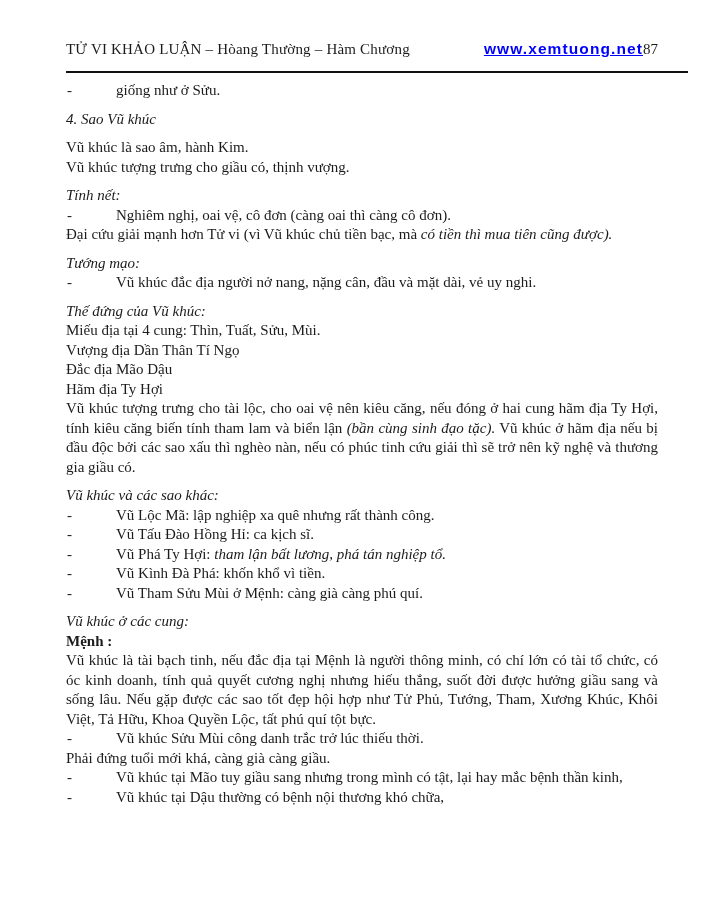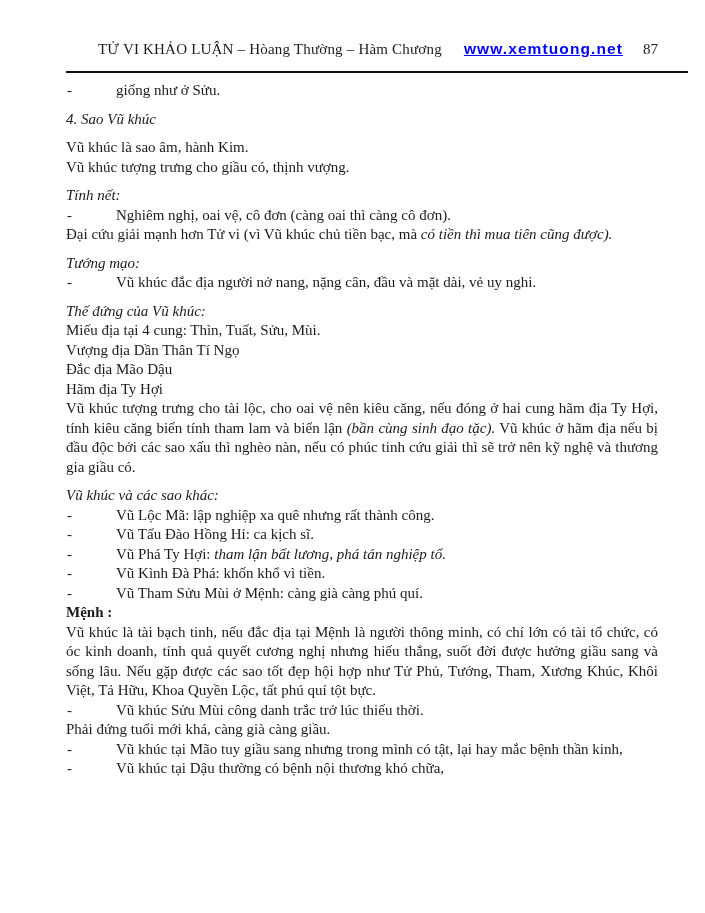--- a/index.html
+++ b/index.html
@@ -9,22 +9,22 @@
     background:#ffffff;
     color:#1b1b1b;
     font-family:"Liberation Serif","DejaVu Serif",serif;
     overflow:hidden;
     box-sizing:border-box;
   }
   .header-row {
     display:flex; justify-content:space-between; align-items:baseline;
     margin:40px 47px 0 66px;
   }
-  .h-title { font-size:15px; letter-spacing:0.2px; white-space:nowrap;margin-left:32px; }
-  .h-right { display:flex; align-items:baseline; gap:20px; }
+  .h-title { font-size:15px; letter-spacing:0.2px; white-space:nowrap; }
+  .h-right { display:flex; align-items:baseline; }
   .h-link {
     font-family:"Liberation Sans","DejaVu Sans",sans-serif;
     font-weight:bold; font-size:15.5px; letter-spacing:1.1px;
     color:#0000ff; text-decoration:underline; cursor:pointer;
     white-space:nowrap;
   }
   .h-page { font-size:15px; }
   .rule { border:none; border-top:2px solid #111111; width:622px; margin:13px 0 0 66px; }
   .content {
     margin:8px 47px 0 66px;
@@ -104,20 +104,21 @@
     </div>
     <div class="bullet">
       <span class="dash">-</span>
       <span class="bt">Vũ Kình Đà Phá: khốn khổ vì tiền.</span>
     </div>
     <div class="bullet">
       <span class="dash">-</span>
       <span class="bt">Vũ Tham Sửu Mùi ở Mệnh: càng già càng phú quí.</span>
     </div>
 
+    <div class="b h mt">Vũ khúc ở các cung:</div>
     <div class="b bold">Mệnh :</div>
     <p class="para"><span>Vũ khúc là tài bạch tinh, nếu đắc địa tại Mệnh là người thông minh, có chí lớn có tài tổ chức, có óc kinh doanh, tính quả quyết cương nghị nhưng hiếu thắng, suốt đời được hưởng giầu sang và sống lâu. Nếu gặp được các sao tốt đẹp hội hợp như Tử Phủ, Tướng, Tham, Xương Khúc, Khôi Việt, Tả  Hữu, Khoa Quyền Lộc, tất phú quí tột bực.</span></p>
     <div class="bullet">
       <span class="dash">-</span>
       <span class="bt">Vũ khúc Sửu Mùi công danh trắc trở lúc thiếu thời.</span>
     </div>
     <div class="b">Phải đứng tuổi mới khá, càng già càng giầu.</div>
     <div class="bullet">
       <span class="dash">-</span>
       <span class="bt">Vũ khúc tại Mão tuy giầu sang nhưng trong mình có tật, lại hay mắc bệnh thần kinh,</span>

